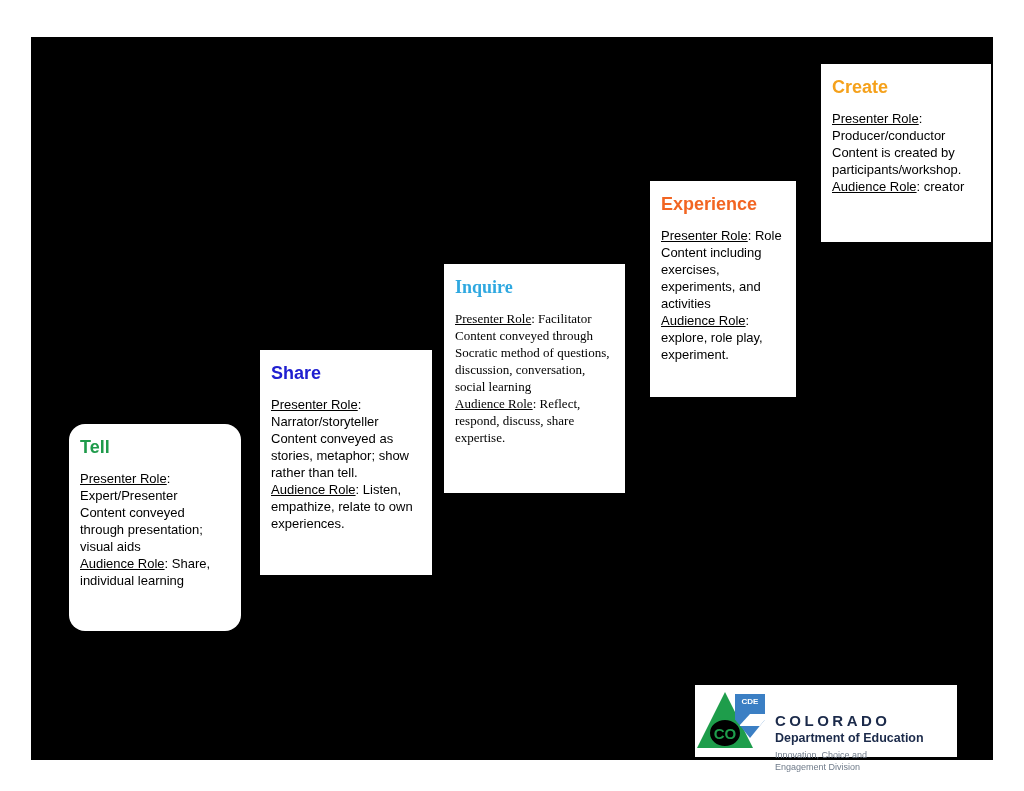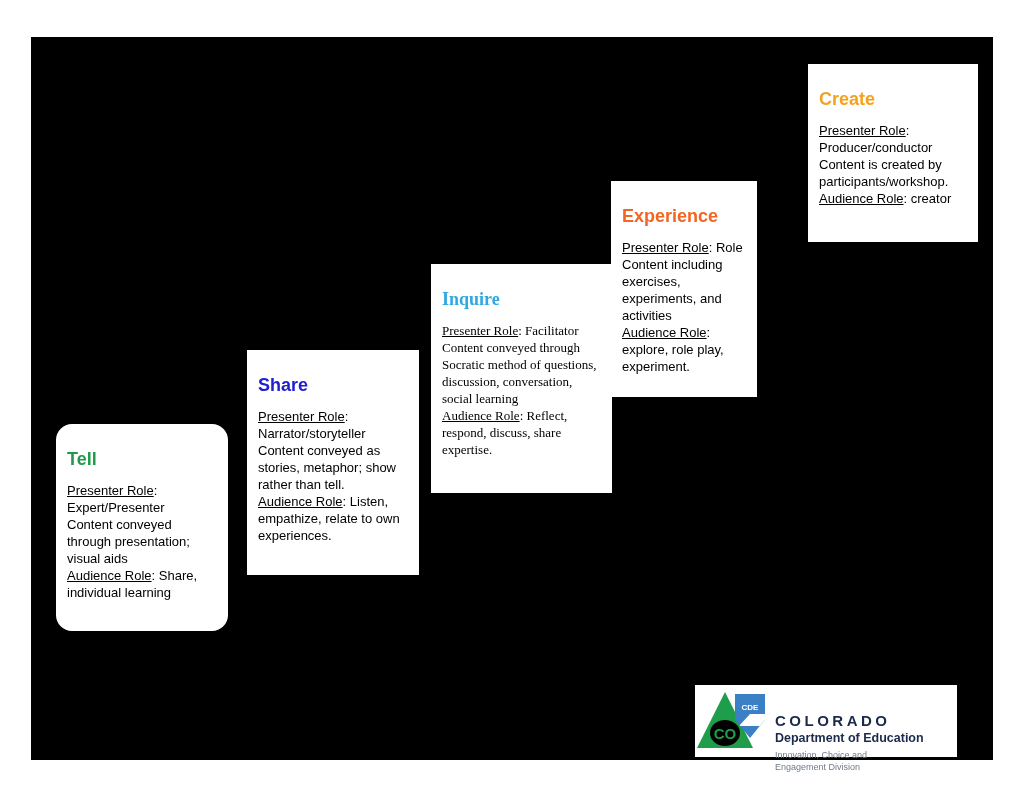--- a/index.html
+++ b/index.html
@@ -19,41 +19,42 @@
     left: 31px;
     top: 37px;
     width: 962px;
     height: 723px;
     background: #000000;
   }
   .card {
     position: absolute;
     background: #ffffff;
     box-sizing: border-box;
-    padding: 24px 11px 12px 11px;
+    padding: 12px 11px 12px 11px;
+    margin-left: 13px;
   }
   .card-title {
     font-weight: bold;
     font-size: 18px;
     line-height: 22px;
     margin: 0 0 12px 0;
   }
   .card-body {
     font-size: 13px;
     line-height: 17px;
     color: #000000;
   }
   .role-label {
     text-decoration: underline;
   }
   
   .card-tell       { left: 25px;  top: 387px; width: 172px; height: 207px; border-radius: 16px; }
   .card-share      { left: 216px; top: 313px; width: 172px; height: 225px; }
   .card-inquire    { left: 400px; top: 227px; width: 181px; height: 229px; font-family: Liberation Serif, serif; }
-  .card-experience { left: 580px; top: 144px; width: 146px; height: 216px; }
+  .card-experience { left: 606px; top: 144px; width: 146px; height: 216px; }
   .card-create     { left: 777px; top: 27px;  width: 170px; height: 178px; }
 
   .title-tell       { color: #1f9b4b; }
   .title-share      { color: #2020d0; }
   .title-inquire    { color: #2fa8e0; }
   .title-experience { color: #f26522; }
   .title-create     { color: #f5a11b; }
 
   
   #logo {
@@ -99,21 +100,21 @@
   .logo-mark .shield {
     position: absolute;
     left: 38px; top: 4px;
     width: 30px; height: 44px;
     background: #3b7fc4;
     clip-path: polygon(0% 0%, 100% 0%, 100% 58%, 50% 100%, 0% 58%);
     color: #ffffff;
     font-size: 8px;
     font-weight: bold;
     text-align: center;
-    padding-top: 9px;
+    padding-top: 3px;
     box-sizing: border-box;
   }
   .logo-mark .shield .mtn {
     position: absolute;
     left: 4px; bottom: 12px;
     width: 22px; height: 0;
     border-left: 11px solid transparent;
     border-right: 11px solid transparent;
     border-bottom: 12px solid #ffffff;
   }

